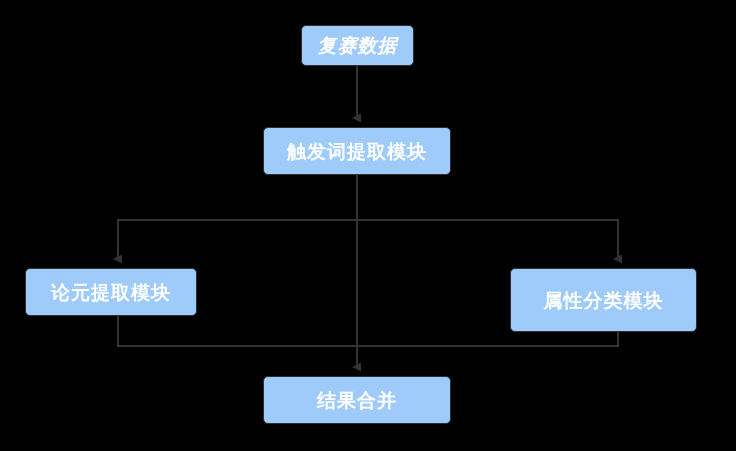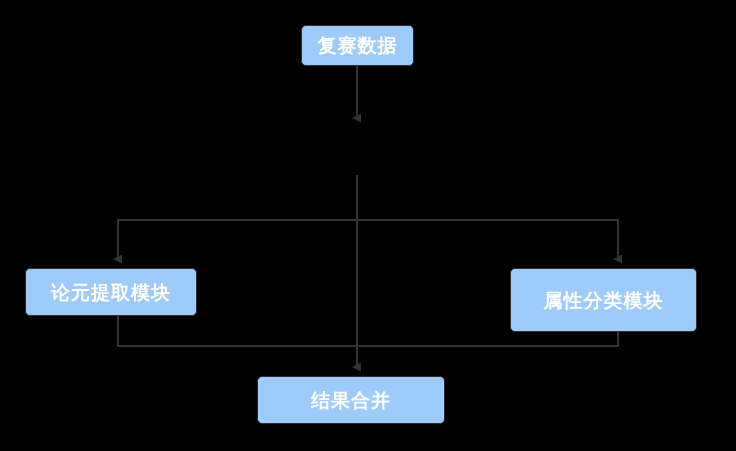--- a/index.html
+++ b/index.html
@@ -37,25 +37,25 @@
   }
   .node-label {
     color: #ffffff;
     font-weight: bold;
     font-size: 19px;
     letter-spacing: 1px;
     line-height: 1;
     white-space: nowrap;
     user-select: none;
   }
-  #node-data      { left: 301px; top: 25px;  width: 113px; height: 41px; }
+  #node-data      { left: 301px; top: 25px;  width: 113px; height: 41px; font-style: italic; }
   #node-trigger   { left: 263px; top: 127px; width: 188px; height: 48px; }
   #node-argument  { left: 25px;  top: 268px; width: 172px; height: 48px; }
   #node-attribute { left: 510px; top: 268px; width: 187px; height: 64px; justify-content: center; }
-  #node-merge     { left: 257px; top: 376px; width: 188px; height: 48px; }
+  #node-merge     { left: 263px; top: 376px; width: 188px; height: 48px; }
 </style>
 </head>
 <body>
 
 <div id="flowchart-canvas">
 
   <svg id="connector-layer" viewBox="0 0 736 451" width="736" height="451" xmlns="http://www.w3.org/2000/svg">
     <defs>
       <marker id="arrowhead" markerWidth="9" markerHeight="9" refX="4.5" refY="4" orient="auto" markerUnits="userSpaceOnUse">
         <path d="M0,0 L9,0 L4.5,9 z" fill="#333333"></path>
@@ -79,20 +79,23 @@
       <line x1="117" y1="346" x2="619" y2="346" stroke="#333333" stroke-width="2"></line>
       <line x1="357" y1="346" x2="357" y2="367" stroke="#333333" stroke-width="2" marker-end="url(#arrowhead)"></line>
       <line x1="357" y1="175" x2="357" y2="346" stroke="#333333" stroke-width="2"></line>
     </g>
   </svg>
 
   <div class="node" id="node-data">
     <span class="node-label">复赛数据</span>
   </div>
 
+  <div class="node" id="node-trigger">
+    <span class="node-label">触发词提取模块</span>
+  </div>
 
   <div class="node" id="node-argument">
     <span class="node-label">论元提取模块</span>
   </div>
 
   <div class="node" id="node-attribute">
     <span class="node-label">属性分类模块</span>
   </div>
 
   <div class="node" id="node-merge">

